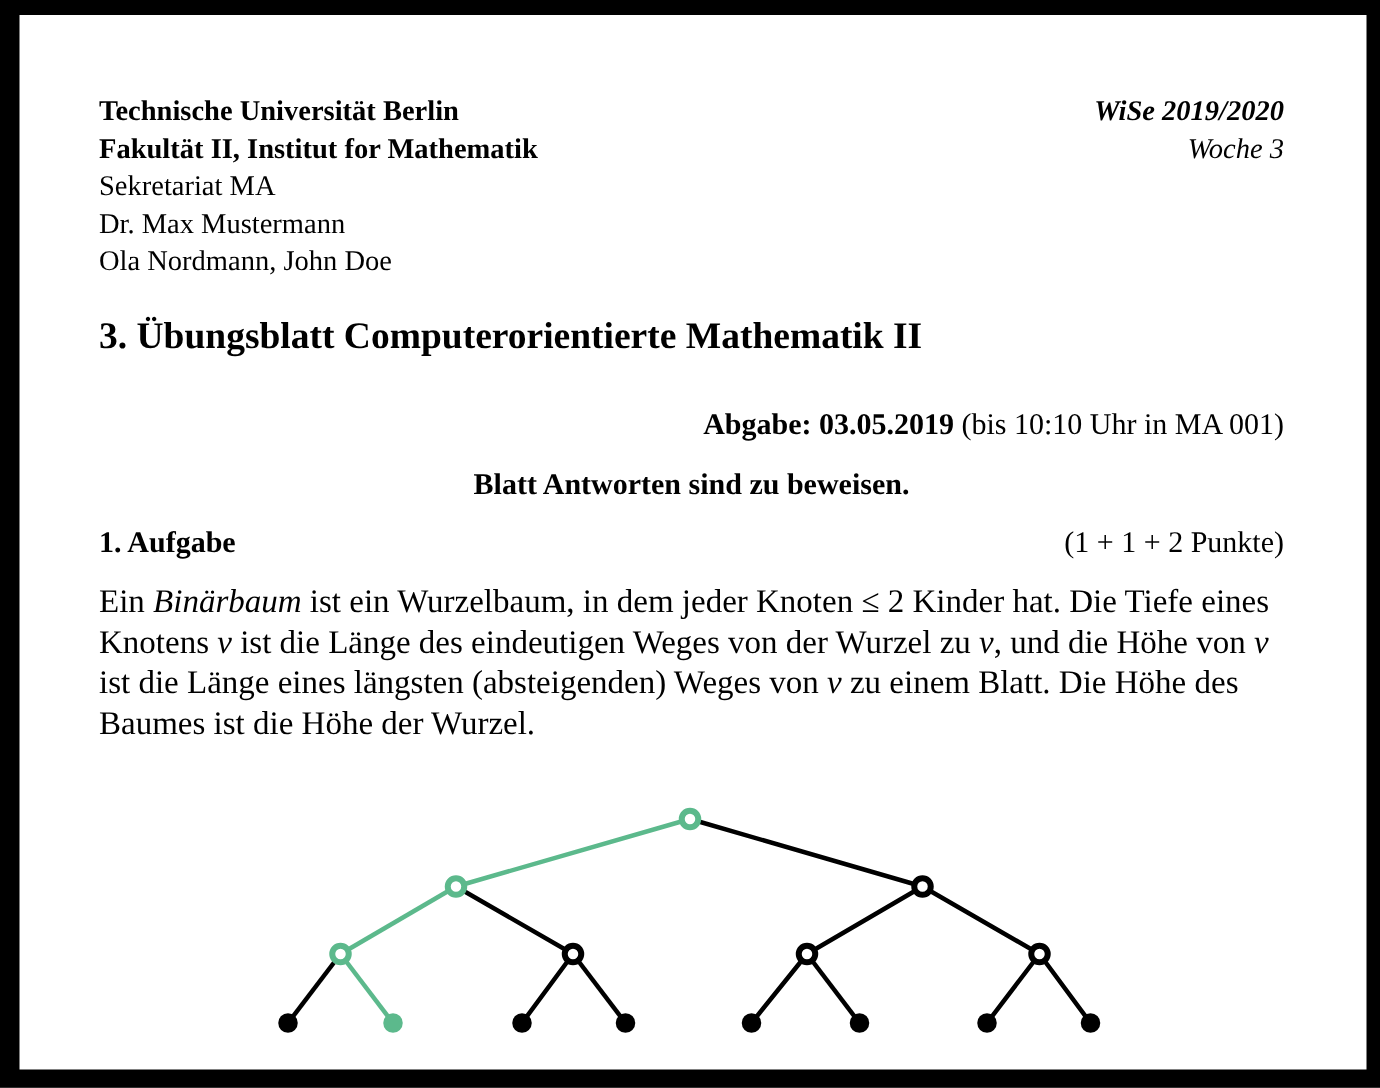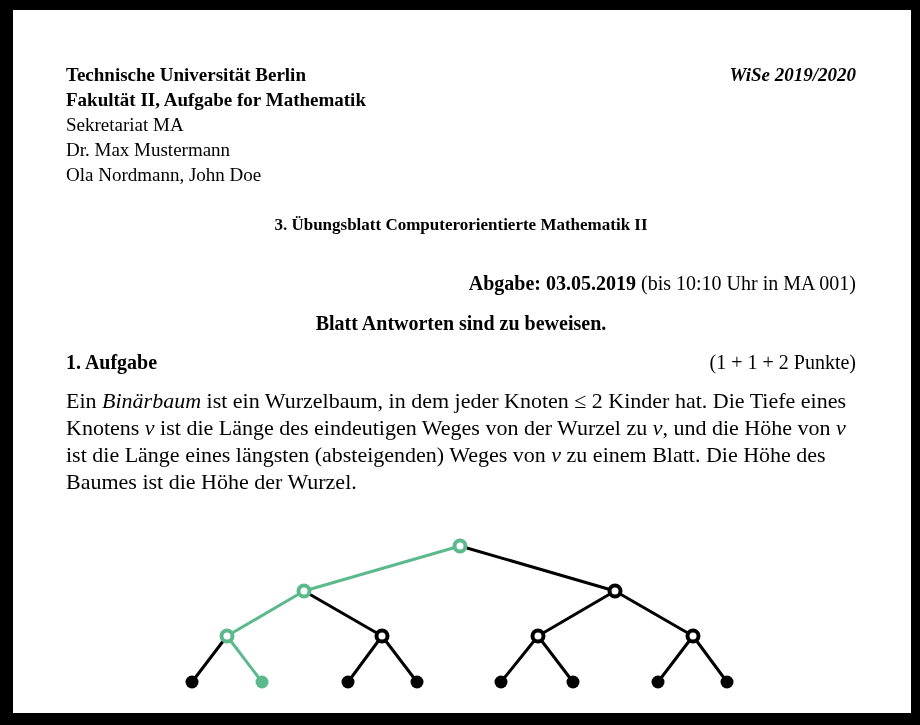--- a/index.html
+++ b/index.html
@@ -23,22 +23,21 @@
     justify-content: space-between;
     align-items: flex-start;
     font-size: 19px;
     line-height: 25px;
   }
   .header-left div, .header-right div { white-space: nowrap; }
   .header-right { text-align: right; font-style: italic; }
   .bold { font-weight: bold; }
   .doc-title {
     margin-top: 23px;
-    text-align: center;
-    font-size: 17px;
+    font-size: 25px;
     line-height: 30px;
     font-weight: bold;
   }
   .submission-line {
     margin-top: 30px;
     text-align: right;
     font-size: 20px;
     line-height: 26px;
   }
   .notice-line {
@@ -70,27 +69,28 @@
 </style>
 </head>
 <body>
 
 <div class="frame">
   <div class="page">
 
     <div class="doc-header">
       <div class="header-left">
         <div class="bold">Technische Universität Berlin</div>
-        <div class="bold">Fakultät II, Aufgabe for Mathematik</div>
+        <div class="bold">Fakultät II, Institut for Mathematik</div>
         <div>Sekretariat MA</div>
         <div>Dr. Max Mustermann</div>
         <div>Ola Nordmann, John Doe</div>
       </div>
       <div class="header-right">
         <div class="bold">WiSe 2019/2020</div>
+        <div>Woche 3</div>
       </div>
     </div>
 
     <div class="doc-title">3. Übungsblatt Computerorientierte Mathematik II</div>
 
     <div class="submission-line">
       <span class="bold">Abgabe: 03.05.2019</span><span> (bis 10:10 Uhr in MA 001)</span>
     </div>
 
     <div class="notice-line">Blatt Antworten sind zu beweisen.</div>

